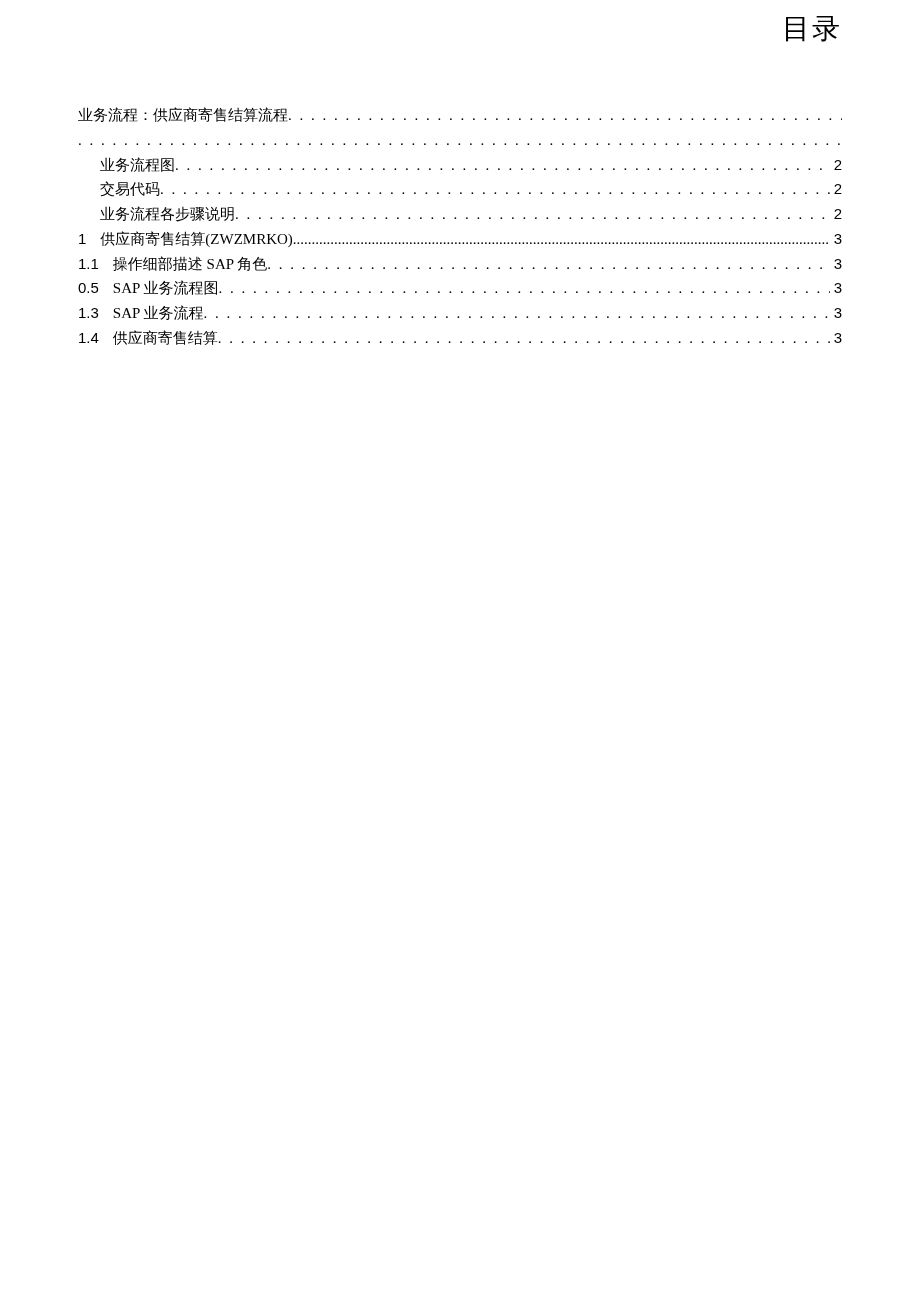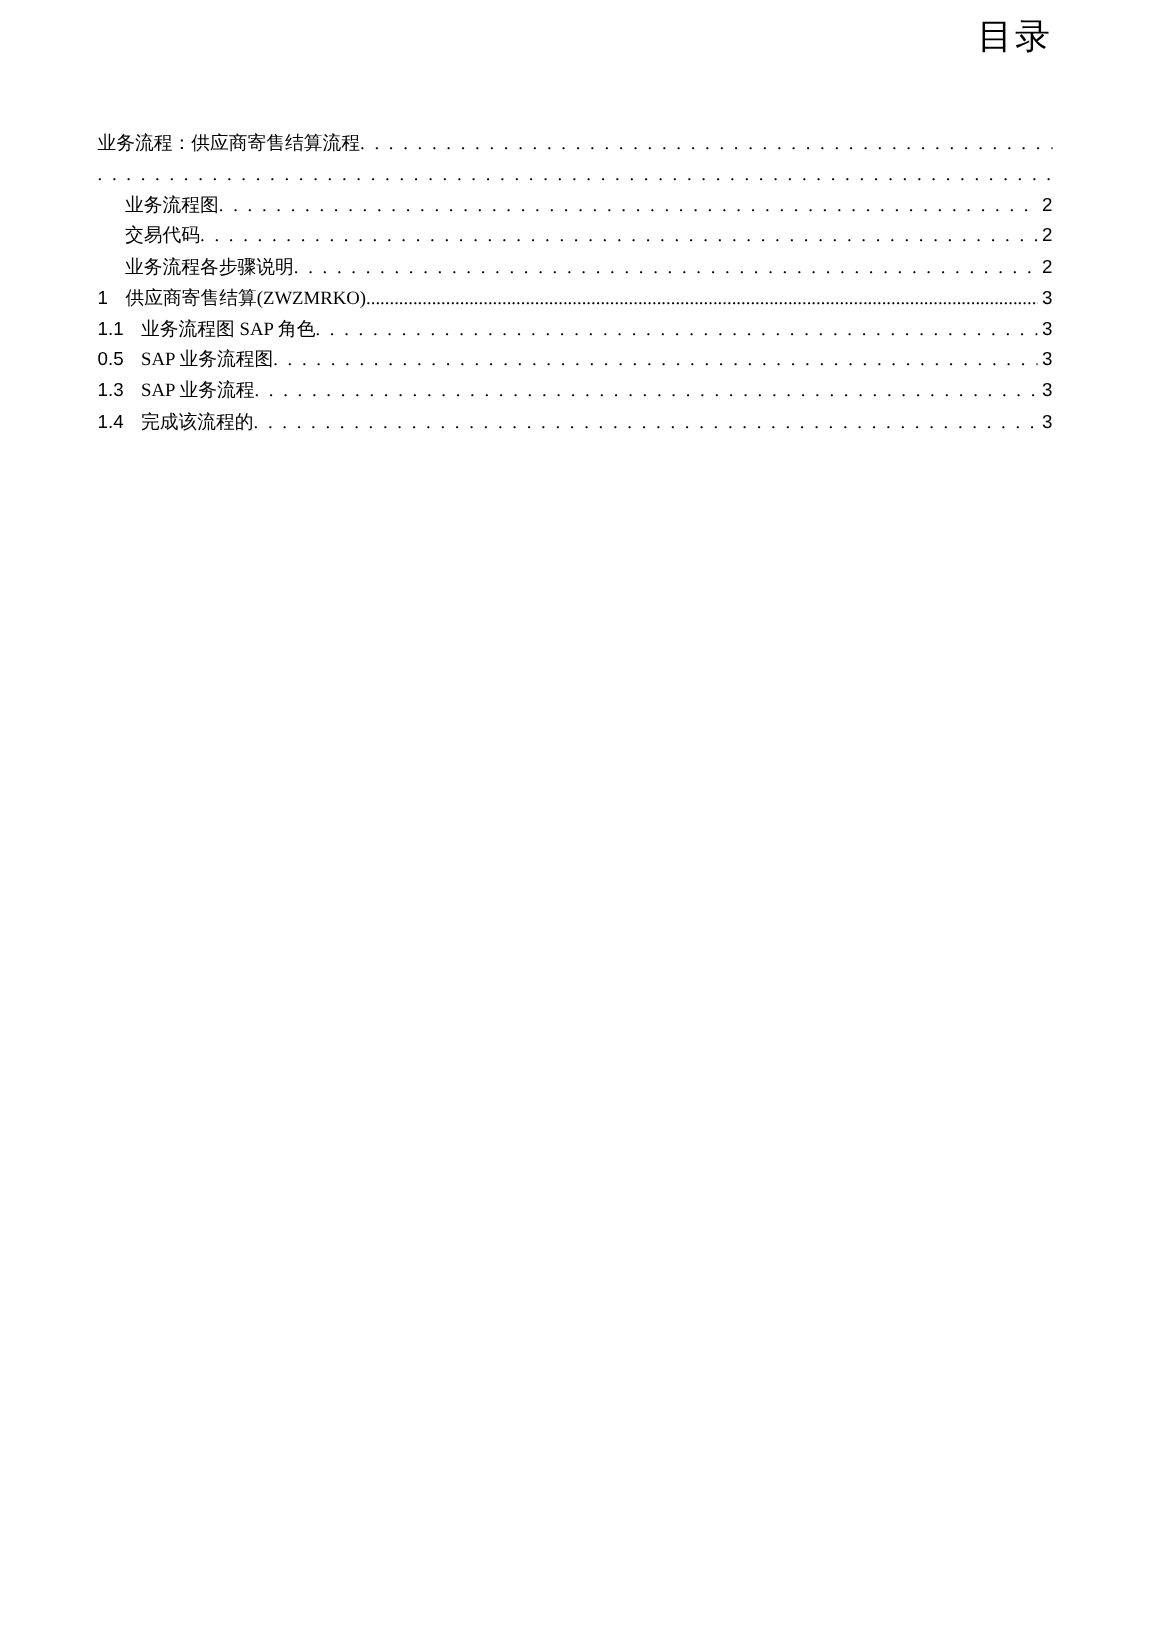--- a/index.html
+++ b/index.html
@@ -107,37 +107,37 @@
           <span class="toc-page">2</span>
         </div>
         <div class="toc-row indent-0">
           <span class="toc-num">1</span>
           <span class="toc-label">供应商寄售结算(ZWZMRKO)</span>
           <span class="toc-leader-tight"></span>
           <span class="toc-page">3</span>
         </div>
         <div class="toc-row indent-0">
           <span class="toc-num">1.1</span>
-          <span class="toc-label">业务流程图 SAP 角色</span>
+          <span class="toc-label">操作细部描述 SAP 角色</span>
           <span class="toc-leader"></span>
           <span class="toc-page">3</span>
         </div>
         <div class="toc-row indent-0">
           <span class="toc-num">0.5</span>
           <span class="toc-label">SAP 业务流程图</span>
           <span class="toc-leader"></span>
           <span class="toc-page">3</span>
         </div>
         <div class="toc-row indent-0">
           <span class="toc-num">1.3</span>
           <span class="toc-label">SAP 业务流程</span>
           <span class="toc-leader"></span>
           <span class="toc-page">3</span>
         </div>
         <div class="toc-row indent-0">
           <span class="toc-num">1.4</span>
-          <span class="toc-label">完成该流程的</span>
+          <span class="toc-label">供应商寄售结算</span>
           <span class="toc-leader"></span>
           <span class="toc-page">3</span>
         </div>
       </div>
   </div>
 </div>
 
 </body></html>

